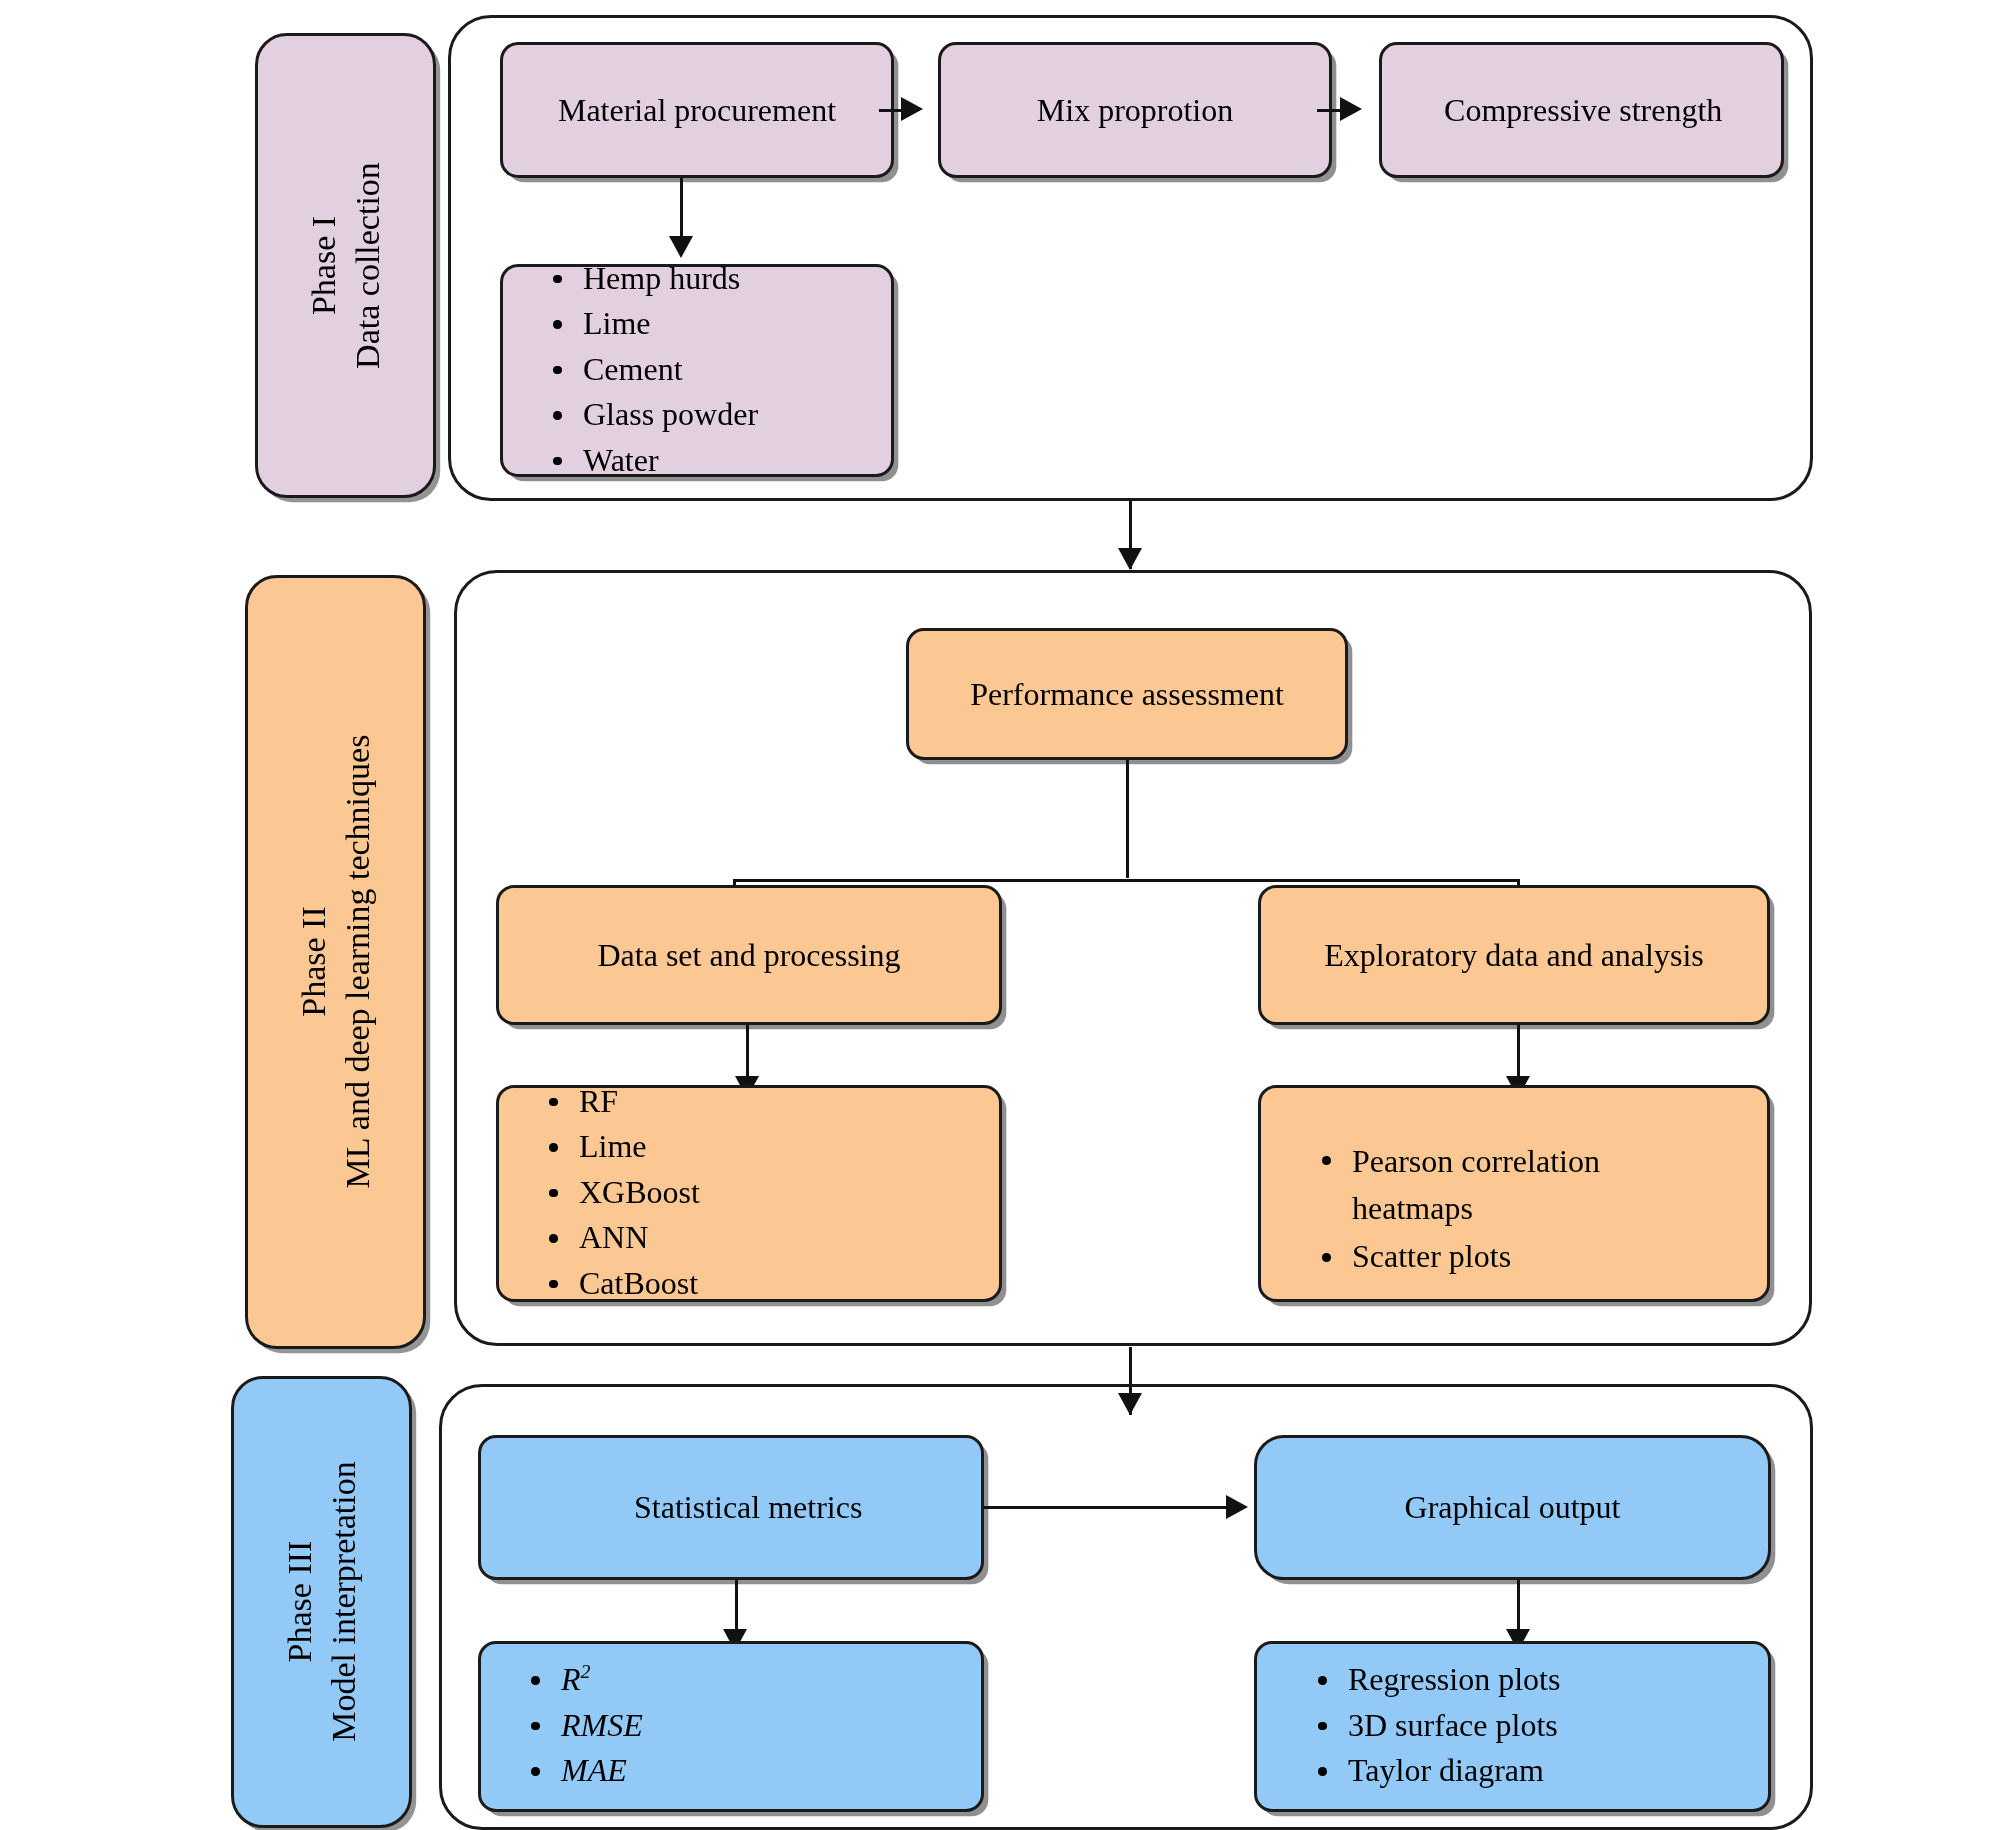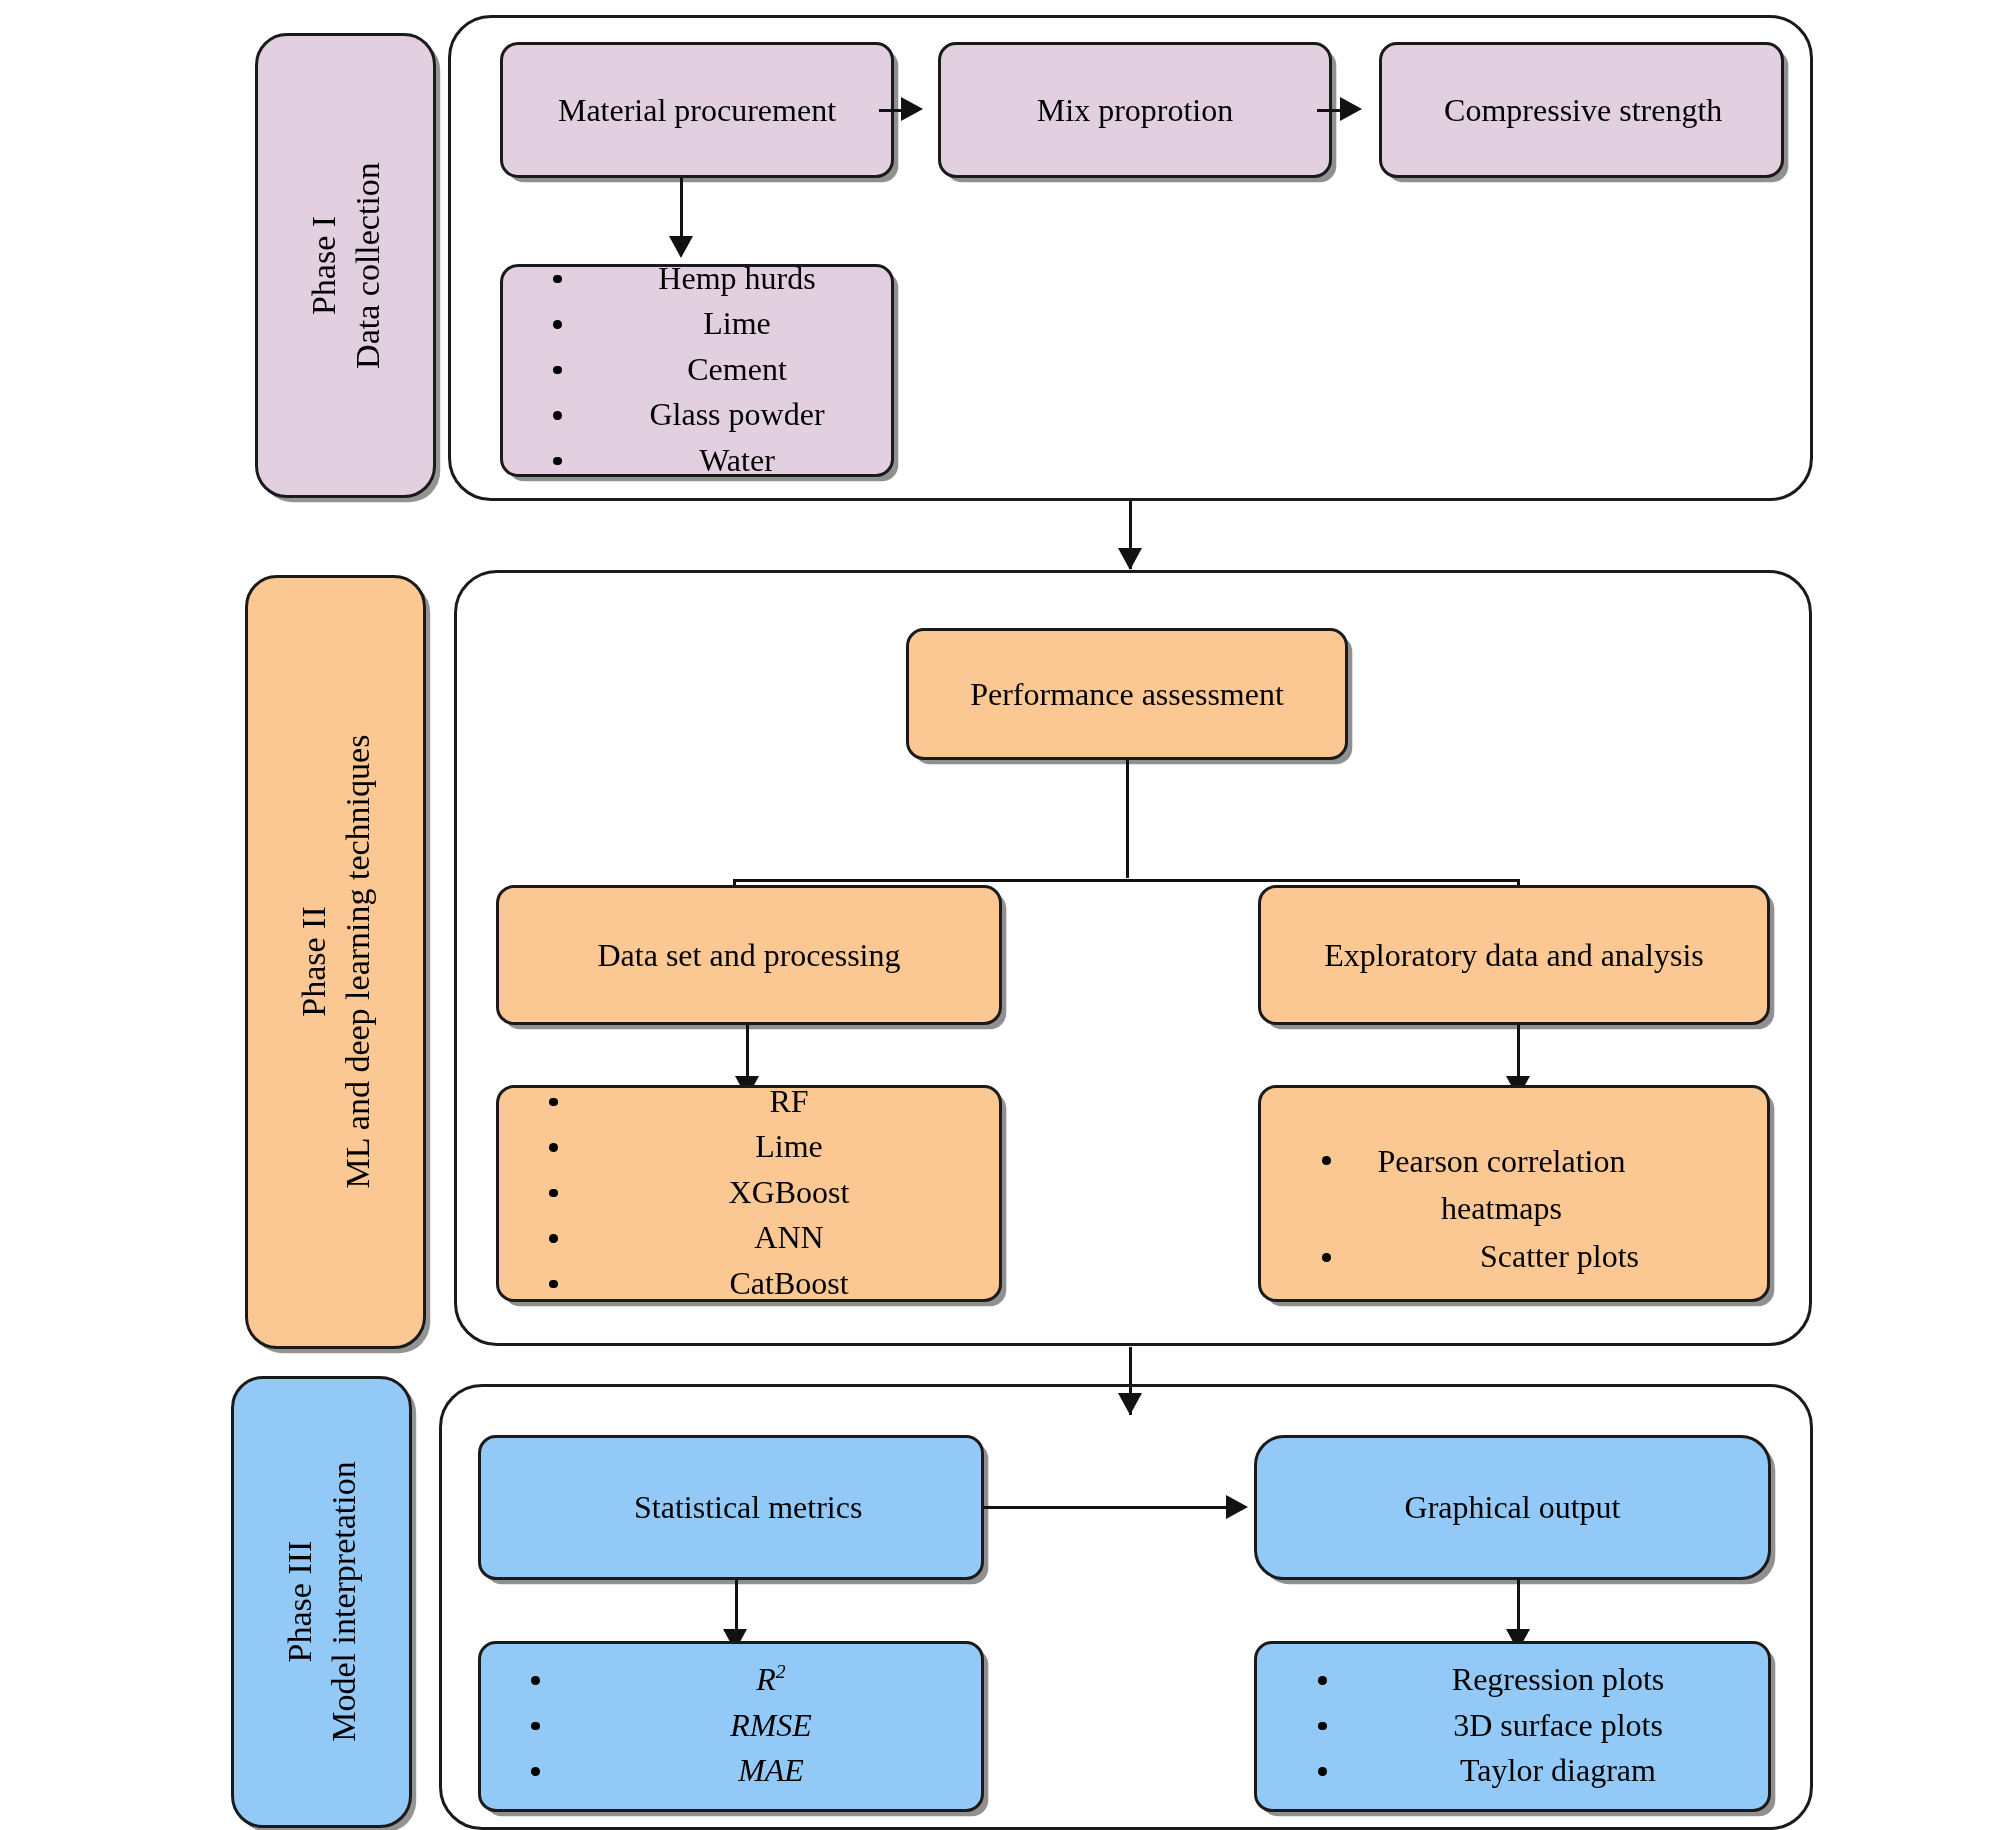--- a/index.html
+++ b/index.html
@@ -69,21 +69,21 @@
     list-style: none;
     width: 100%;
     box-sizing: border-box;
   }
   .node ul li {
     position: relative;
     font-size: 32px;
     line-height: 1.32;
     color: #000;
     margin: 0 0 3.2px 0;
-    text-align: center;
+    text-align: left;
   }
   .node ul li::before {
     content: "";
     position: absolute;
     left: -30px;
     top: 18px;
     width: 8.5px;
     height: 8.5px;
     background: #000;
     border-radius: 50%;

